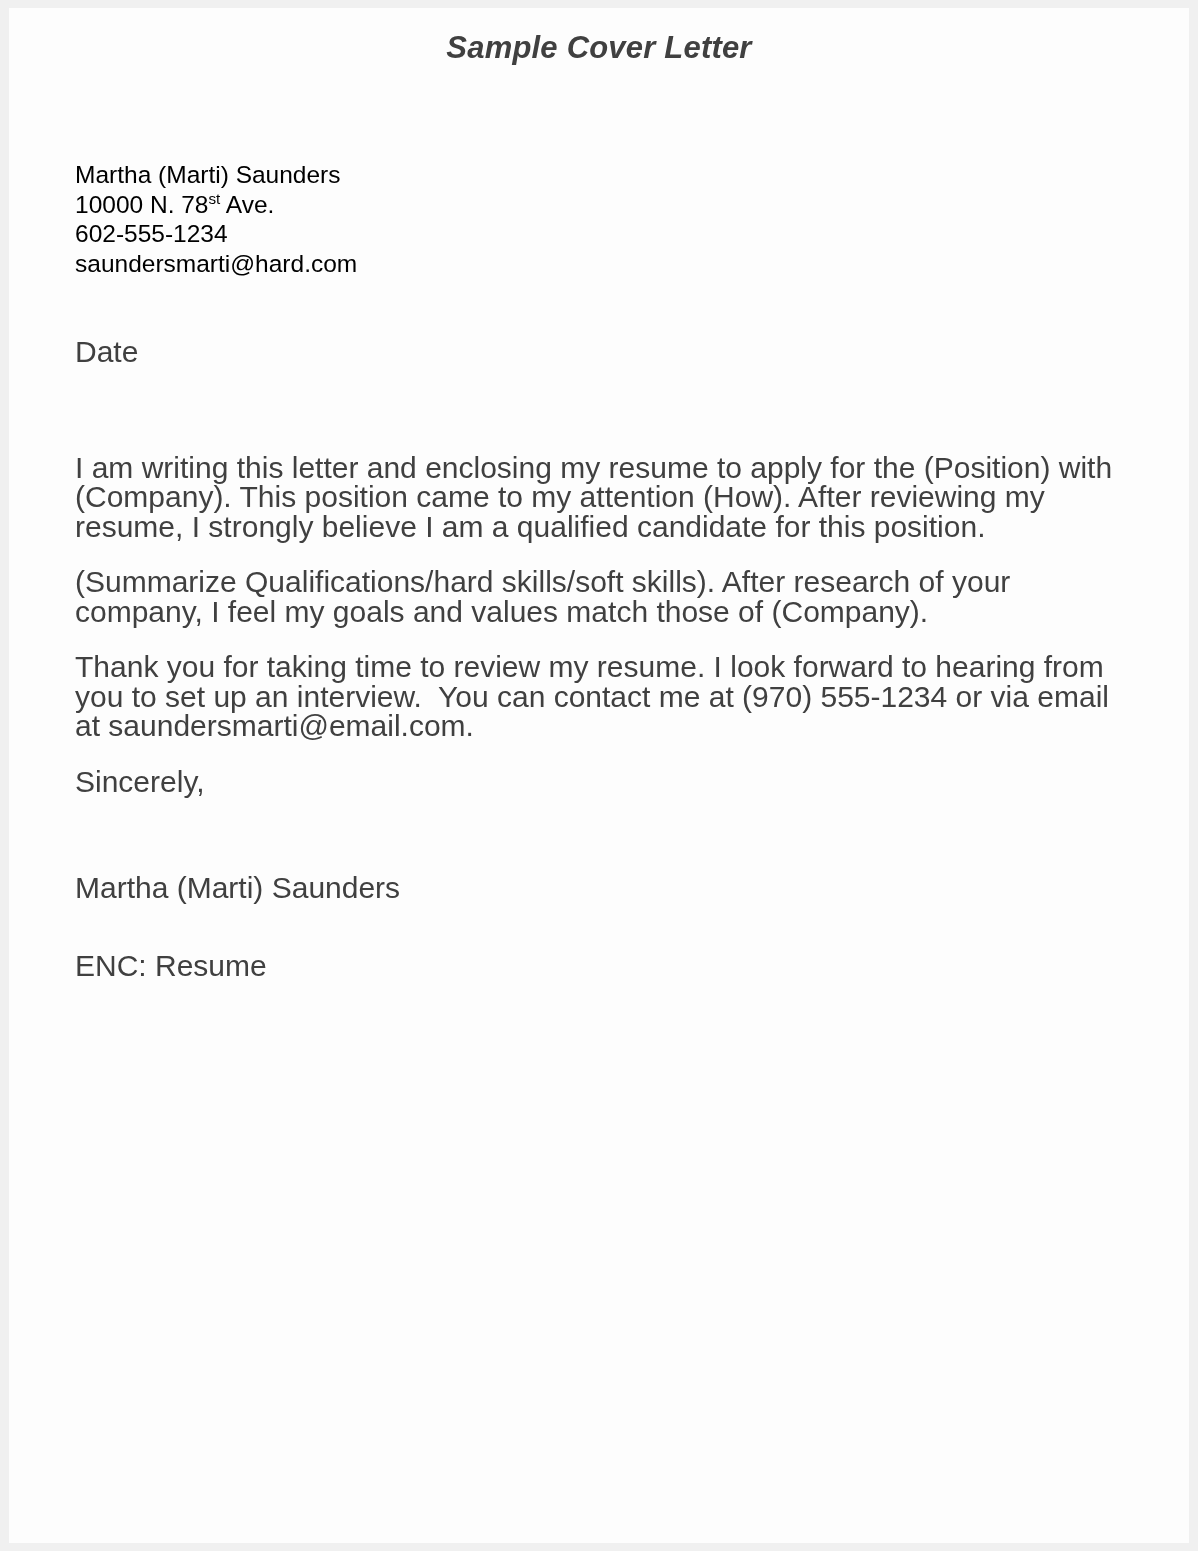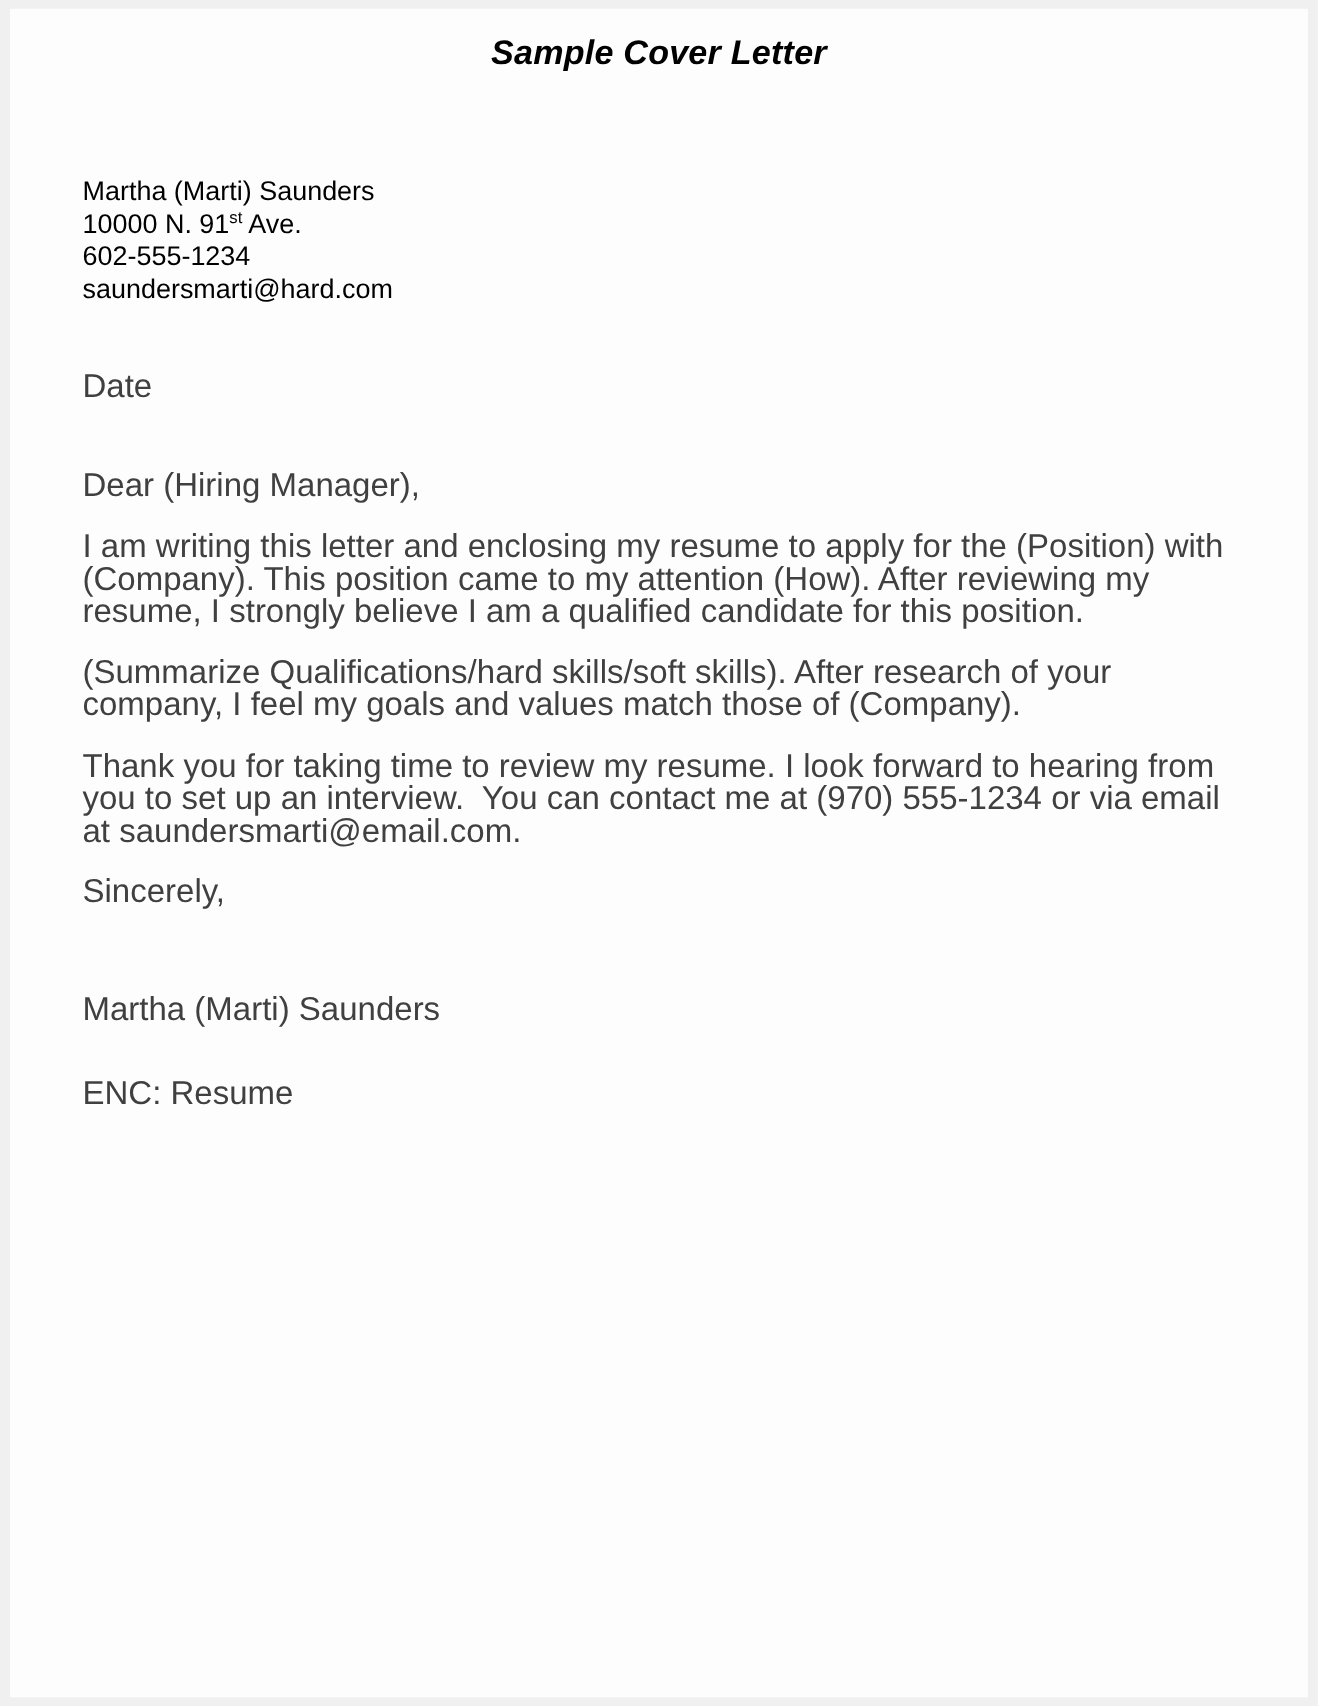--- a/index.html
+++ b/index.html
@@ -26,21 +26,21 @@
 
   #doc-title {
     position: absolute;
     left: 0;
     top: 22px;
     width: 1180px;
     text-align: center;
     font-size: 31px;
     font-weight: bold;
     font-style: italic;
-    color: #000000;
+    color: #404040;
     letter-spacing: 0.2px;
   }
 
   .body-area {
     position: absolute;
     left: 66px;
     top: 152px;
     width: 1062px;
   }
 
@@ -75,32 +75,31 @@
 <body>
 
 <div id="page">
 
   <div id="doc-title">Sample Cover Letter</div>
 
   <div class="body-area">
 
     <div>
       <div class="addr-line">Martha (Marti) Saunders</div>
-      <div class="addr-line"><span>10000 N. 91</span><sup class="ord">st</sup><span> Ave.</span></div>
+      <div class="addr-line"><span>10000 N. 78</span><sup class="ord">st</sup><span> Ave.</span></div>
       <div class="addr-line">602-555-1234</div>
       <div class="addr-line">saundersmarti@hard.com</div>
     </div>
 
     <div class="sp-after-address"></div>
 
     <div class="blk">Date</div>
 
     <div class="sp-after-date"></div>
 
-    <div class="blk">Dear (Hiring Manager),</div>
 
     <div class="sp-after-salute"></div>
 
     <div class="blk">I am writing this letter and enclosing my resume to apply for the (Position) with (Company). This position came to my attention (How). After reviewing my resume, I strongly believe I am a qualified candidate for this position.</div>
 
     <div class="sp-para"></div>
 
     <div class="blk">(Summarize Qualifications/hard skills/soft skills). After research of your company, I feel my goals and values match those of (Company).</div>
 
     <div class="sp-para"></div>

